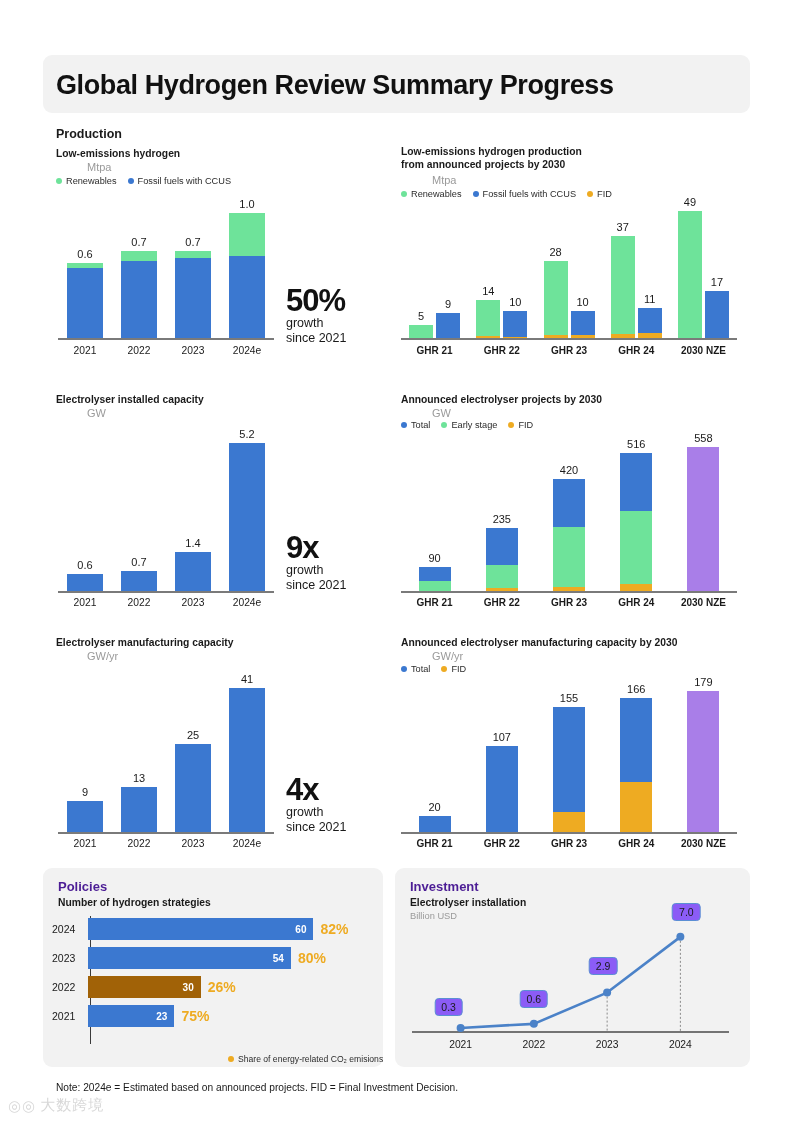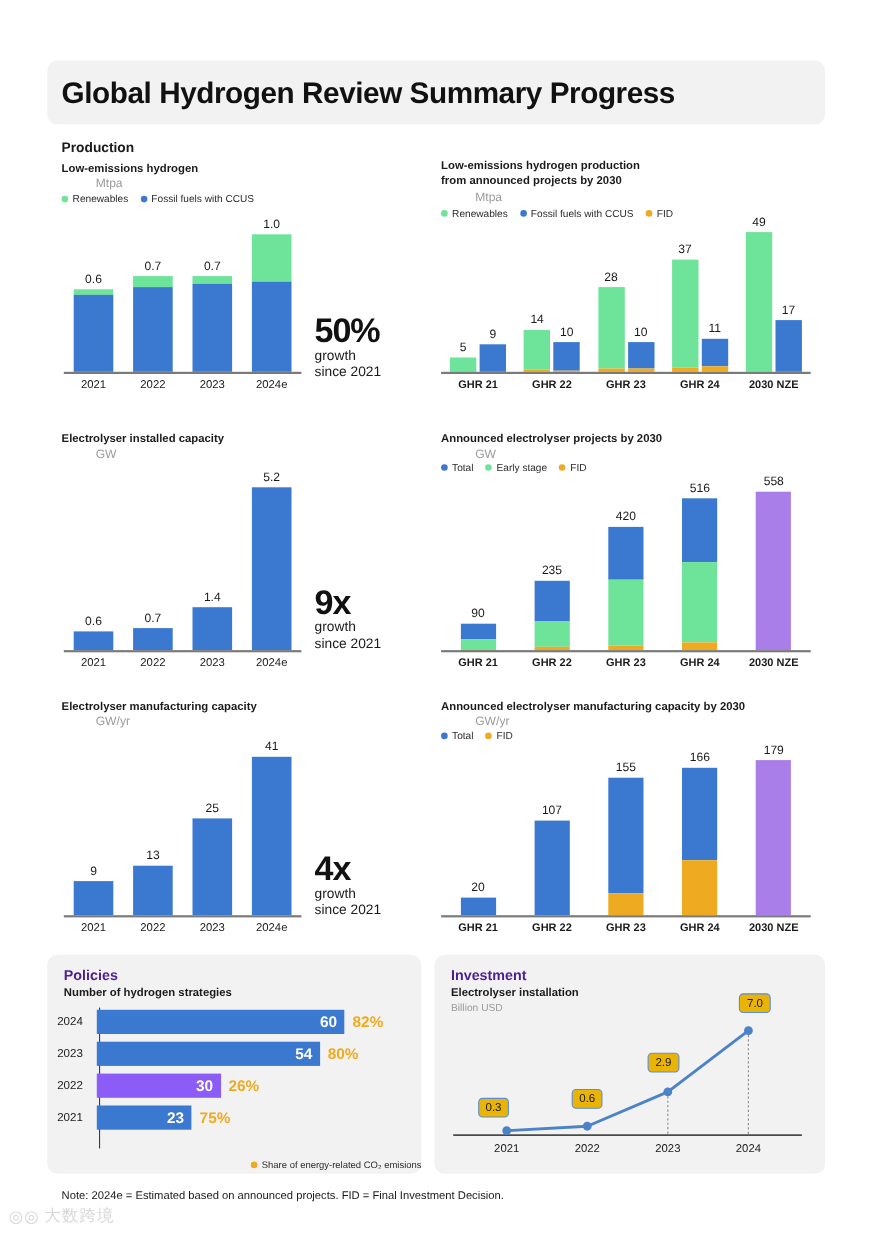--- a/index.html
+++ b/index.html
@@ -83,30 +83,30 @@
   .panel-sub { position: absolute; font-size: 10.3px; font-weight: bold; color: #1a1a1a; }
   .panel-unit { position: absolute; font-size: 9.3px; color: #9a9a9a; }
 
   
   .hbar-rows { position: absolute; }
   .hbar-row { display: flex; align-items: center; height: 22px; margin-bottom: 7px; }
   .hbar-year { width: 36px; font-size: 10.5px; color: #1a1a1a; text-align: left; }
   .hbar-track { position: relative; flex: 1 1 auto; height: 22px; display: flex; align-items: center; }
   .hbar-fill { height: 22px; background: #3b78d0; display: flex; align-items: center;
                justify-content: flex-end; }
-  .hbar-num { color: #ffffff; font-size: 14px; font-weight: bold; padding-right: 7px; }
+  .hbar-num { color: #ffffff; font-size: 10px; font-weight: bold; padding-right: 7px; }
   .hbar-pct { font-size: 14px; font-weight: bold; color: #eeab22; padding-left: 7px; }
   .vaxis { position: absolute; width: 1.4px; background: #3a3a3a; }
   .pol-legend { position: absolute; display: flex; align-items: center; gap: 4px; }
   .pol-legend .legend-label { font-size: 8.6px; color: #2b2b2b; }
 
   
   .line-chart { position: absolute; }
   .lc-label {
-    position: absolute; background: #eab308; border: 1.2px solid #5b8fd4;
+    position: absolute; background: #8b5cf6; border: 1.2px solid #5b8fd4;
     border-radius: 4px; font-size: 10.5px; color: #1a1a1a;
     padding: 2px 6px; transform: translateX(-50%);
   }
   .lc-tick { position: absolute; font-size: 10.3px; color: #1a1a1a; transform: translateX(-50%); }
 
   
   .note {
     position: absolute; left: 56px; top: 1082px;
     font-size: 10.2px; color: #1a1a1a;
   }
@@ -516,21 +516,21 @@
         <div class="hbar-track">
           <div class="hbar-fill" style="width: 202.909px; background: rgb(59, 120, 208);">
             <span class="hbar-num">54</span>
           </div>
           <span class="hbar-pct" style="color: rgb(238, 171, 34);">80%</span>
         </div>
       </div>
       <div class="hbar-row">
         <div class="hbar-year">2022</div>
         <div class="hbar-track">
-          <div class="hbar-fill" style="width: 112.727px; background: #8b5cf6;">
+          <div class="hbar-fill" style="width: 112.727px; background: #a16207;">
             <span class="hbar-num">30</span>
           </div>
           <span class="hbar-pct" style="color: rgb(238, 171, 34);">26%</span>
         </div>
       </div>
       <div class="hbar-row">
         <div class="hbar-year">2021</div>
         <div class="hbar-track">
           <div class="hbar-fill" style="width: 86.4242px; background: rgb(59, 120, 208);">
             <span class="hbar-num">23</span>

